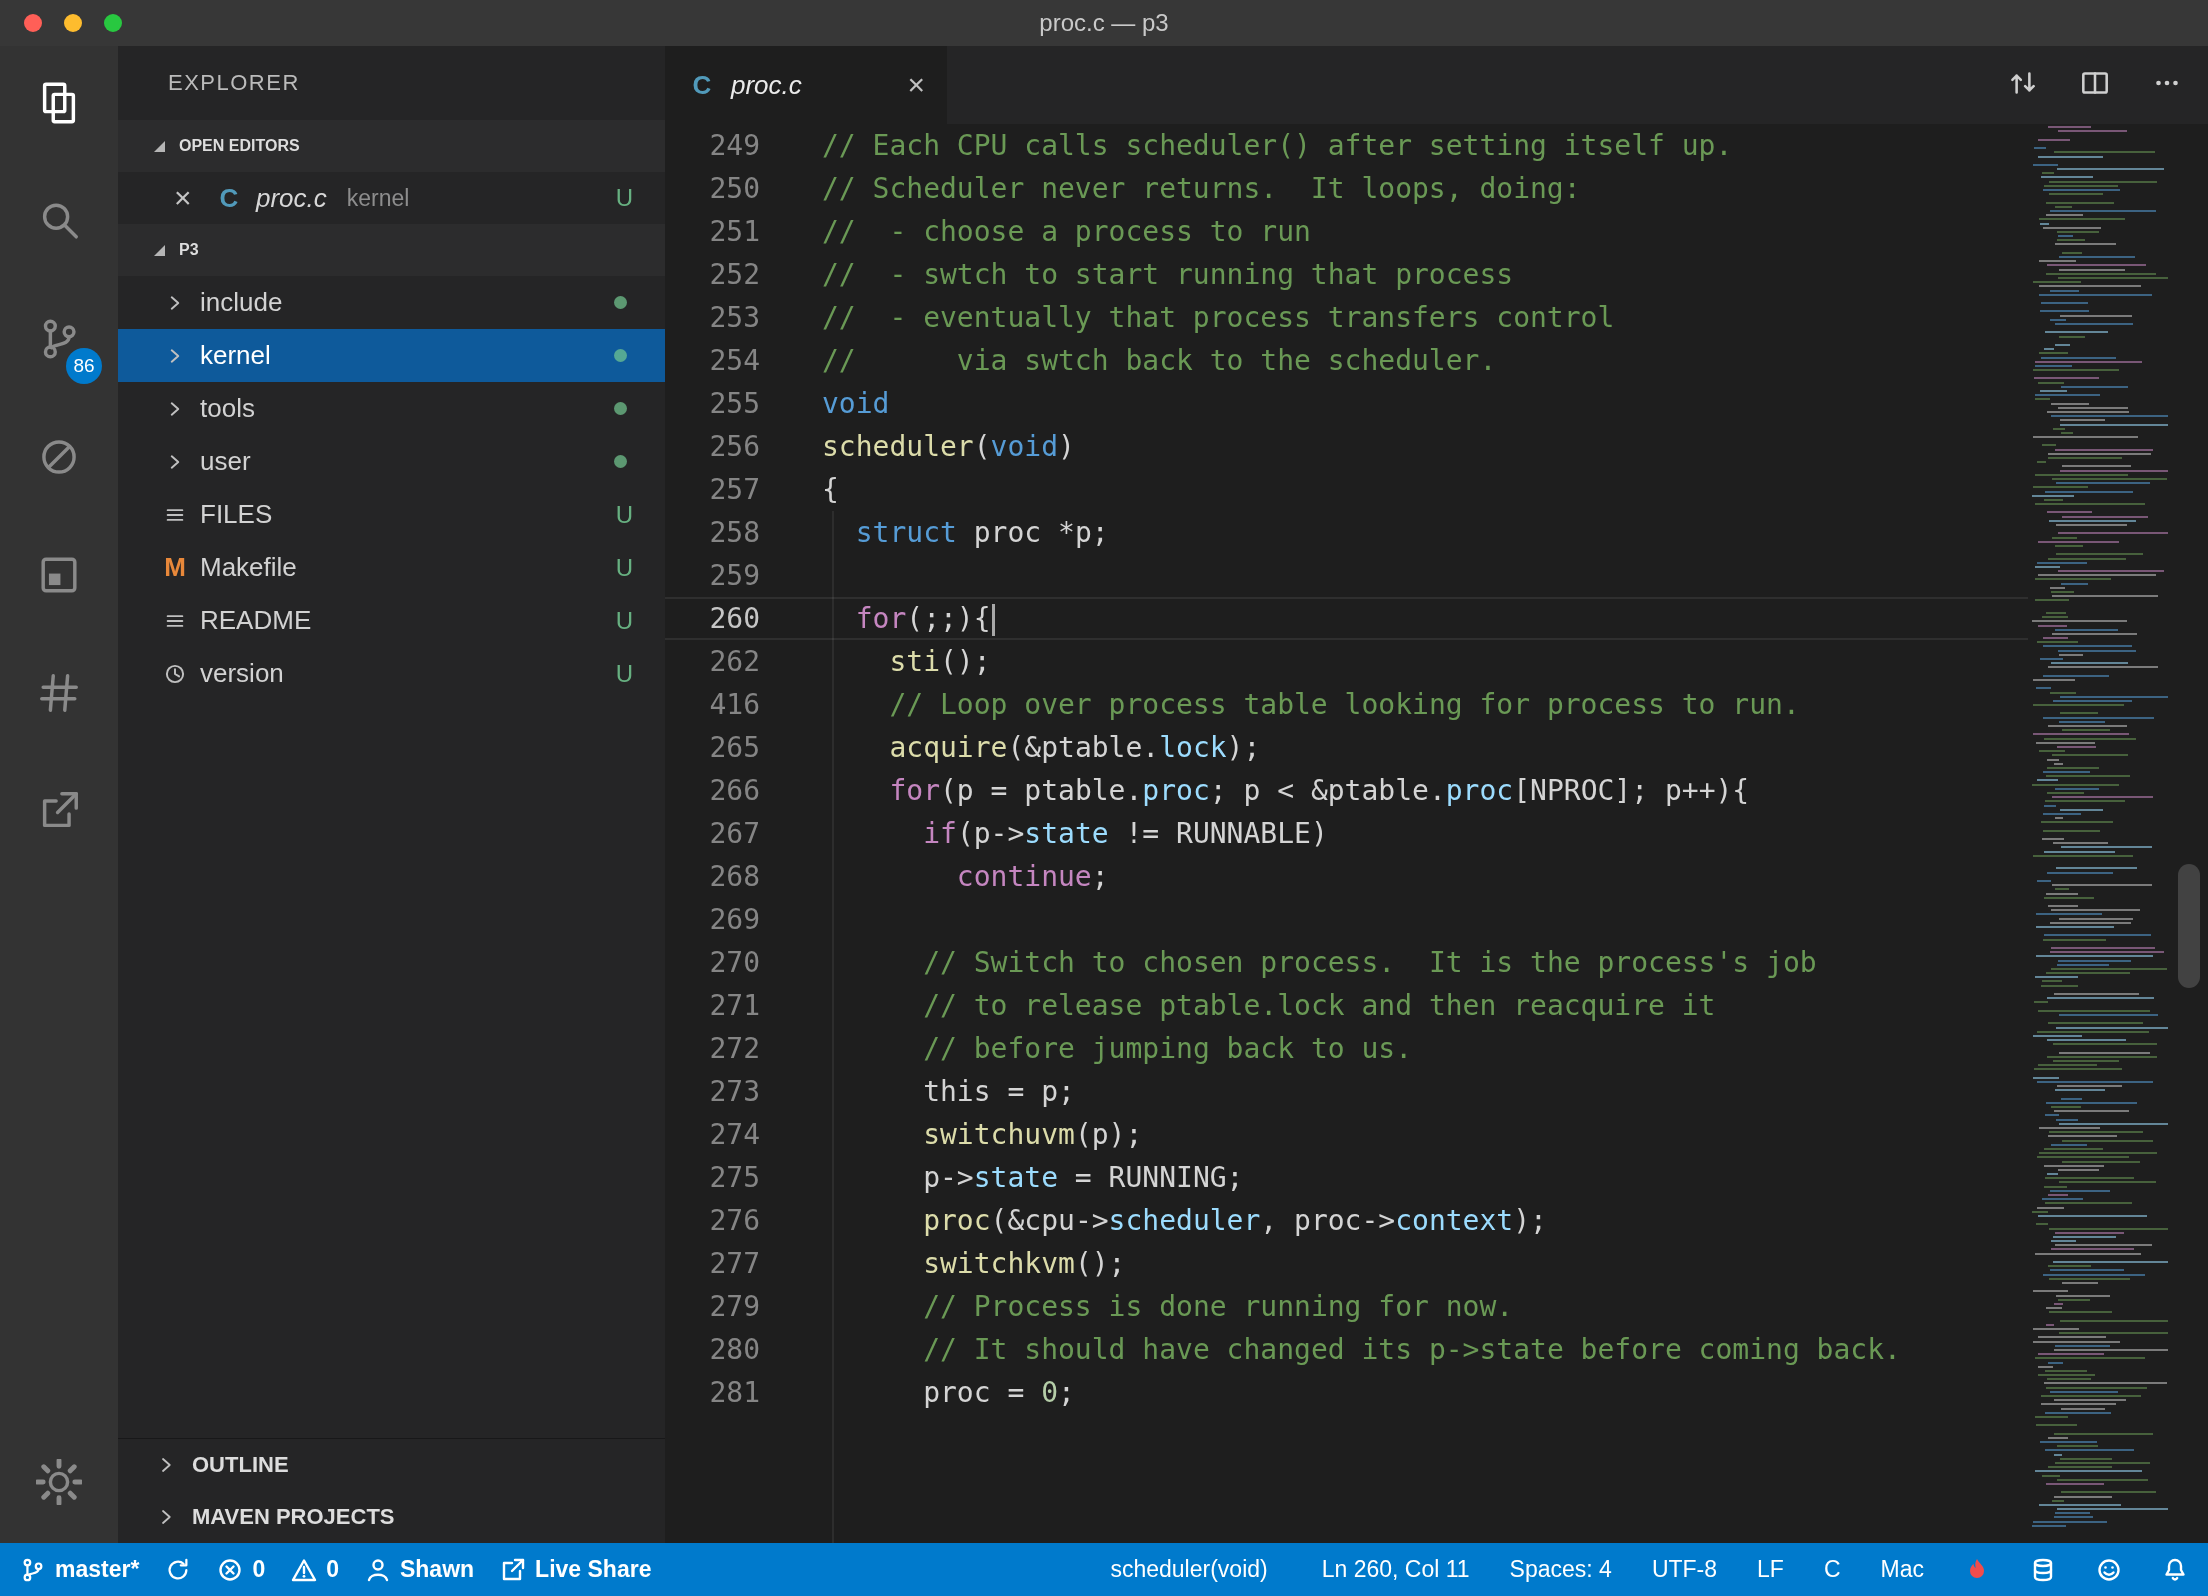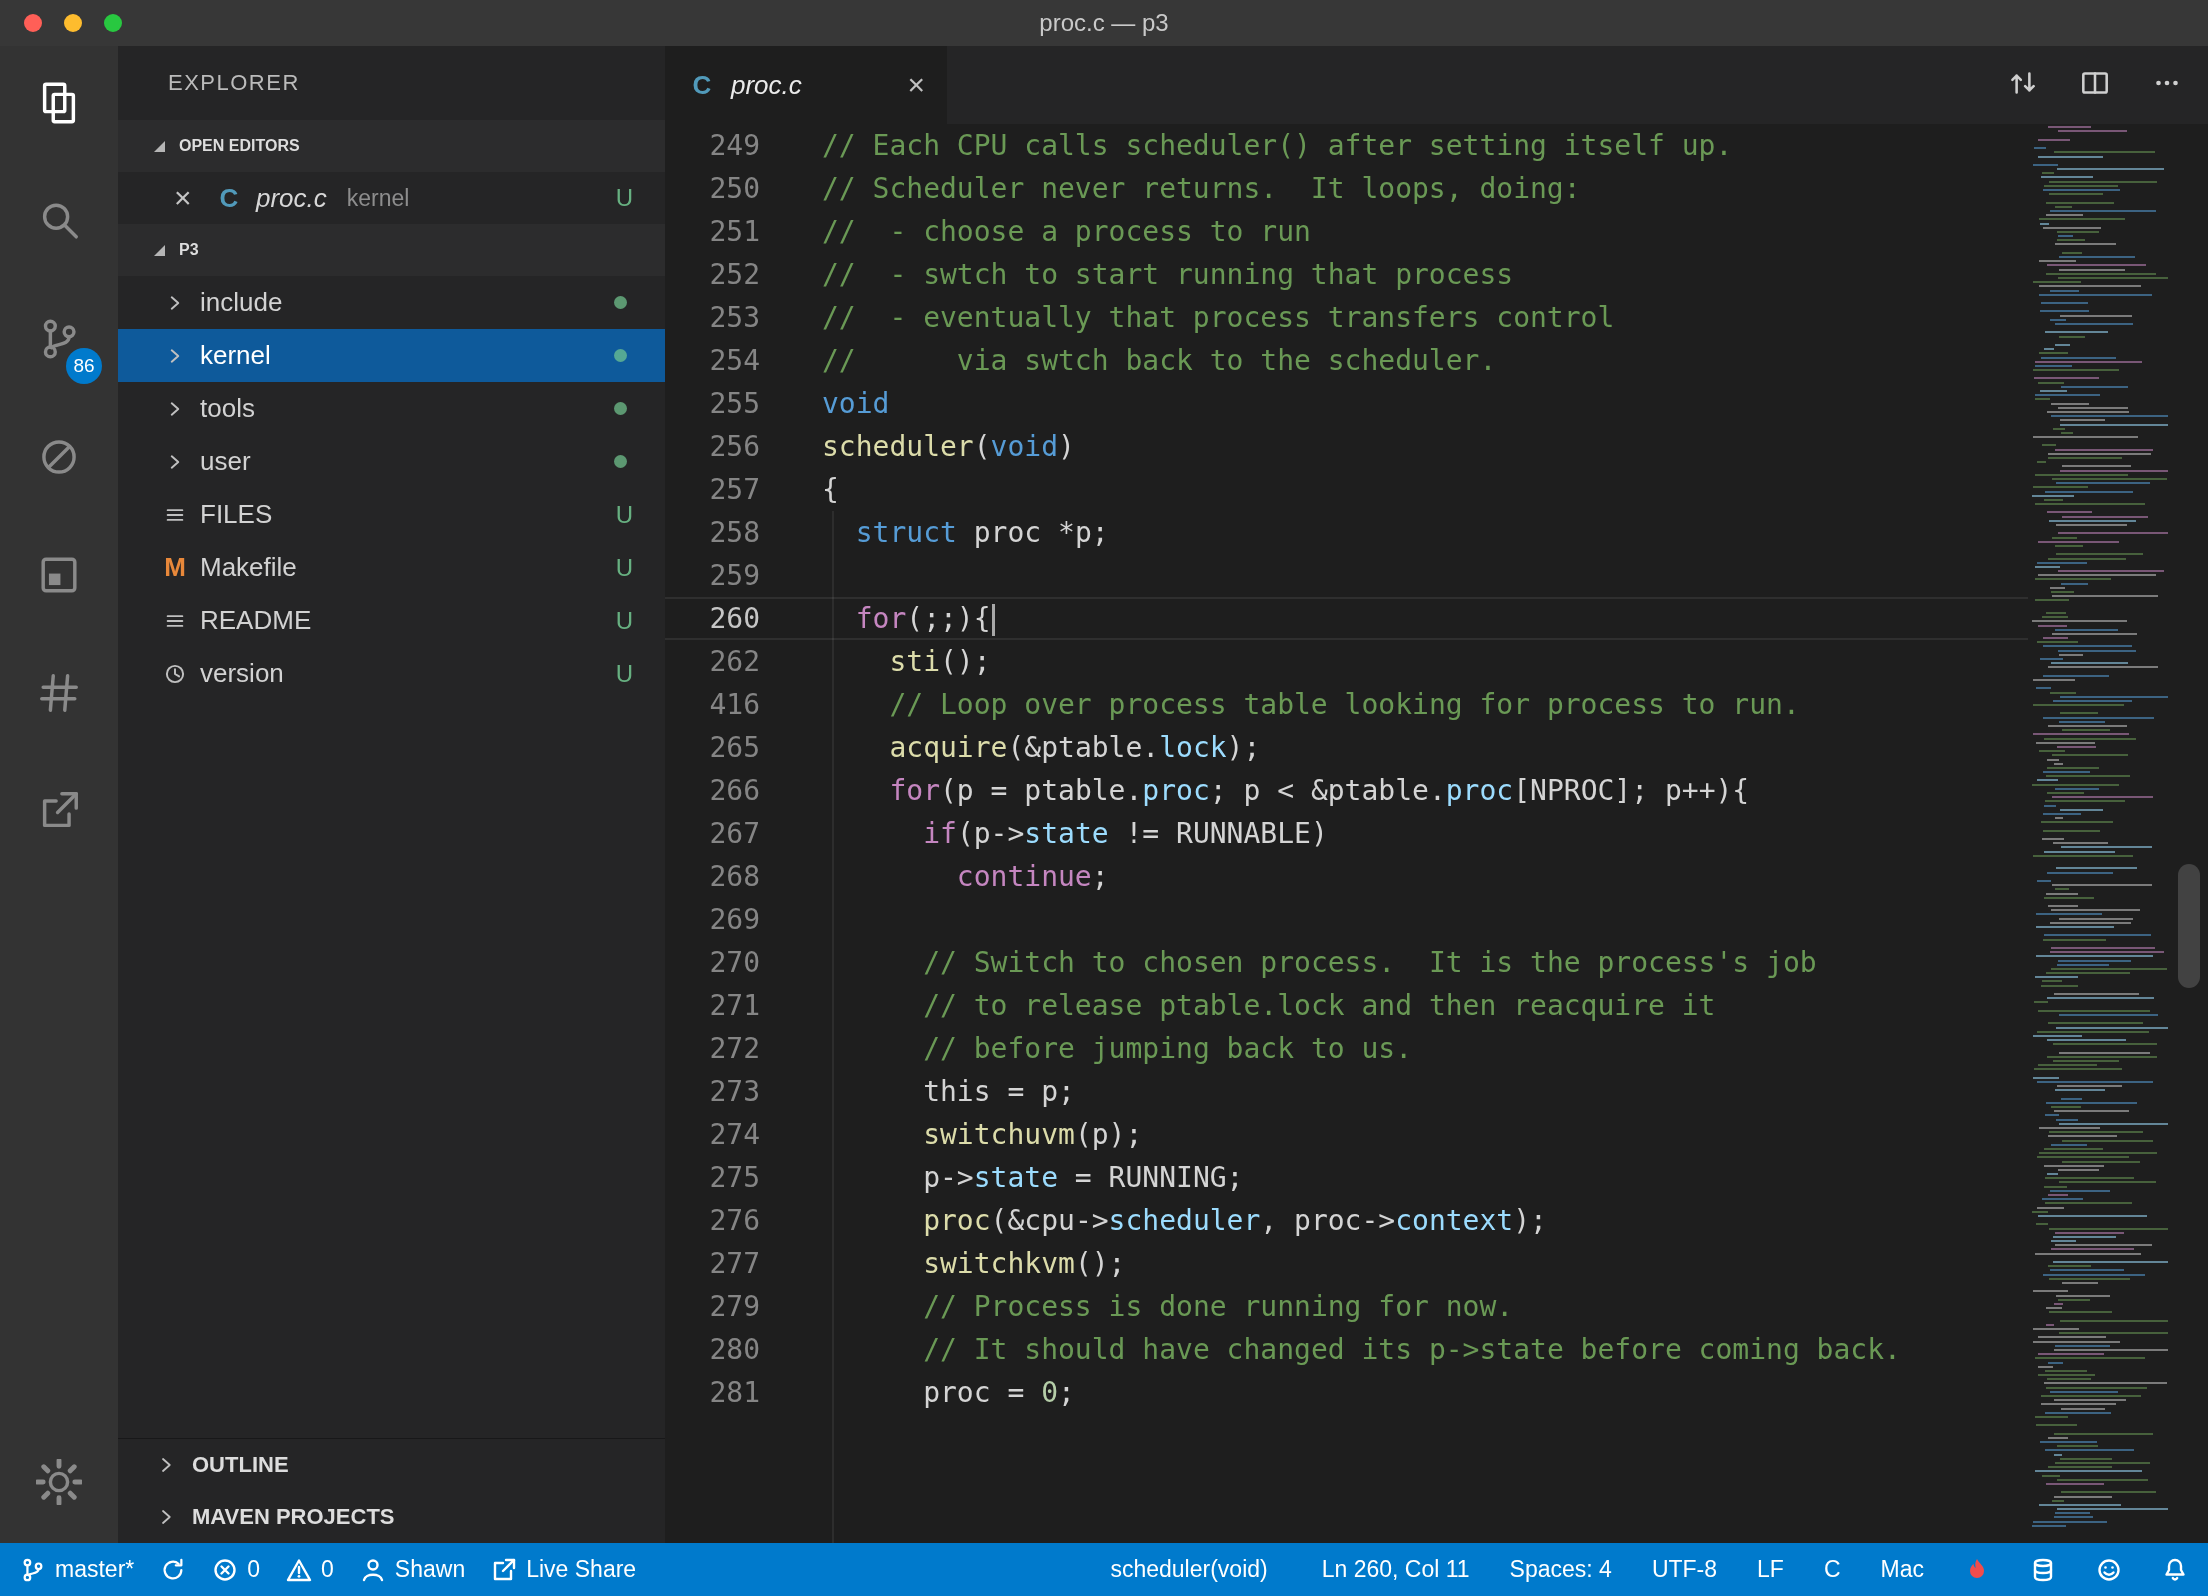--- a/index.html
+++ b/index.html
@@ -79,21 +79,21 @@
   .tk-cm{color:#6a9955;} .tk-kt{color:#569cd6;} .tk-kc{color:#c586c0;} .tk-pr{color:#9cdcfe;}
   .tk-fn{color:#dcdcaa;} .tk-nu{color:#b5cea8;} .tk-pl{color:#d4d4d4;}
 
   .minimap { position:absolute; top:0; right:40px; width:140px; height:100%; overflow:hidden; background:#1e1e1e; }
   .scrollzone { position:absolute; top:0; right:0; width:40px; height:100%; }
   .thumb { position:absolute; top:740px; right:8px; width:22px; height:124px; background:#79797966; border-radius:11px; }
 
   
   .statusbar { height:53px; background:#007acc; display:flex; align-items:center; color:#ffffff;
     font-size:23px; padding:0 20px; }
-  .sb-left { display:flex; align-items:center; gap:26px; }
+  .sb-left { display:flex; align-items:center; gap:26px;font-weight:bold; }
   .sb-right { margin-left:auto; display:flex; align-items:center; gap:40px; }
   .sb-item { display:flex; align-items:center; gap:9px; white-space:nowrap; }
   .sb-item svg { width:26px; height:26px; }
   .sb-sym { margin-right:14px; }
 </style>
 </head>
 <body>
 
 <div class="app">
 

